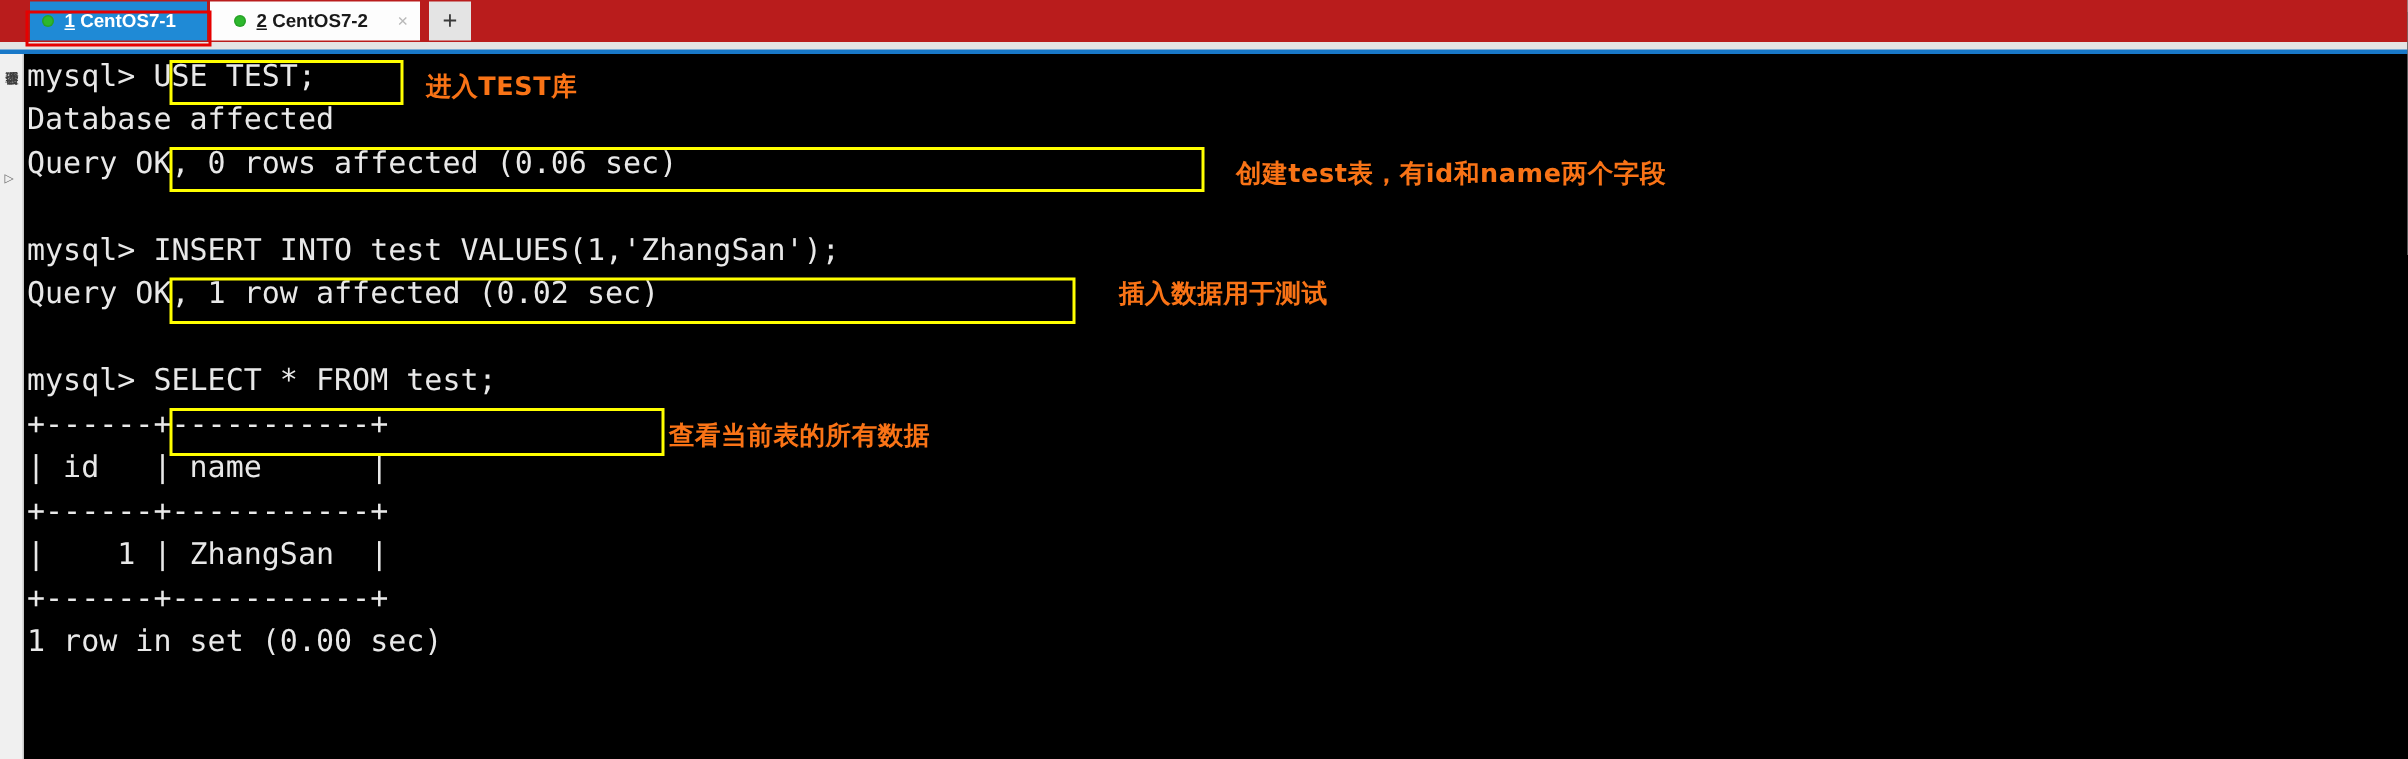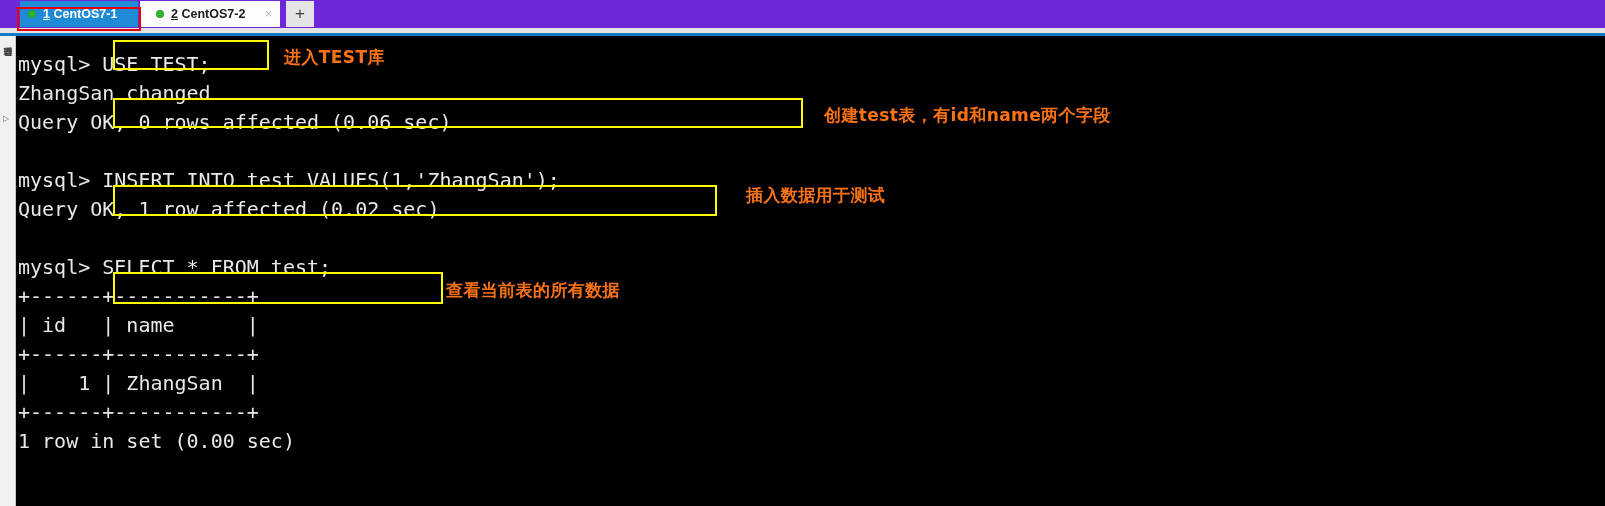--- a/index.html
+++ b/index.html
@@ -21,21 +21,21 @@
     font-size:11px;color:#5a5a5a;white-space:nowrap;
     letter-spacing:3px;opacity:.85;
   }
   .chrome-sliver .logo{
     position:absolute;left:12px;top:-7px;width:13px;height:13px;
   }
 
   
   .tabstrip{
     position:absolute;left:0;top:0;width:1605px;height:28px;
-    background:#6d28d9;
+    background:#b91c1c;
   }
   .tab-underline{
     position:absolute;left:0;top:33px;width:1605px;height:3px;
     background:#1878c8;
   }
   .tab{
     position:absolute;top:1px;height:26px;
     display:flex;align-items:center;box-sizing:border-box;
   }
   .tab-active{
@@ -95,21 +95,21 @@
 
   
   .terminal{
     position:absolute;left:16px;top:36px;
     width:1589px;height:470px;
     background:#000000;
     overflow:hidden;
   }
   .term-inner{
     position:relative;
-    padding:14px 0 0 0;
+    padding:0 0 0 0;
   }
   .line{
     font-family:"DejaVu Sans Mono","Liberation Mono",monospace;
     font-size:20px;line-height:29px;
     color:#e8e8e8;white-space:pre;
     padding-left:2px;
     height:29px;
   }
   .line.blank{color:transparent;}
 
@@ -165,21 +165,21 @@
 
   <div class="sidebar">
     <div class="vtext">会话管理器</div>
     <div class="arrow">▷</div>
   </div>
 
   <div class="terminal">
     <div class="term-inner">
 
       <div class="line">mysql&gt; USE TEST;</div>
-      <div class="line">ZhangSan changed</div>
+      <div class="line">Database affected</div>
       <div class="line">Query OK, 0 rows affected (0.06 sec)</div>
       <div class="line blank"></div>
       <div class="line">mysql&gt; INSERT INTO test VALUES(1,'ZhangSan');</div>
       <div class="line">Query OK, 1 row affected (0.02 sec)</div>
       <div class="line blank"></div>
       <div class="line">mysql&gt; SELECT * FROM test;</div>
       <div class="line">+------+-----------+</div>
       <div class="line">| id   | name      |</div>
       <div class="line">+------+-----------+</div>
       <div class="line">|    1 | ZhangSan  |</div>

